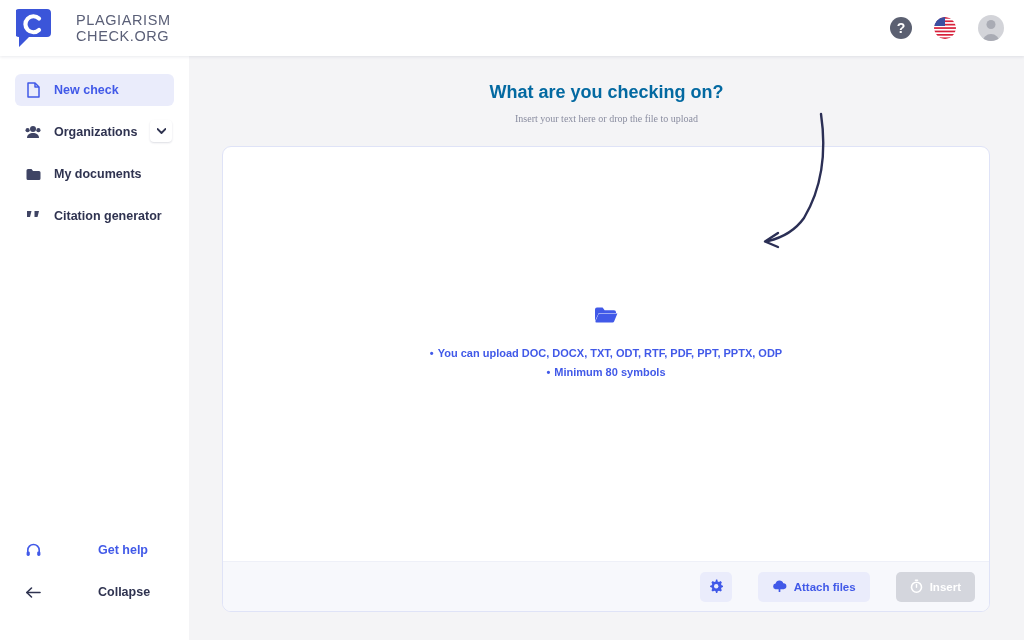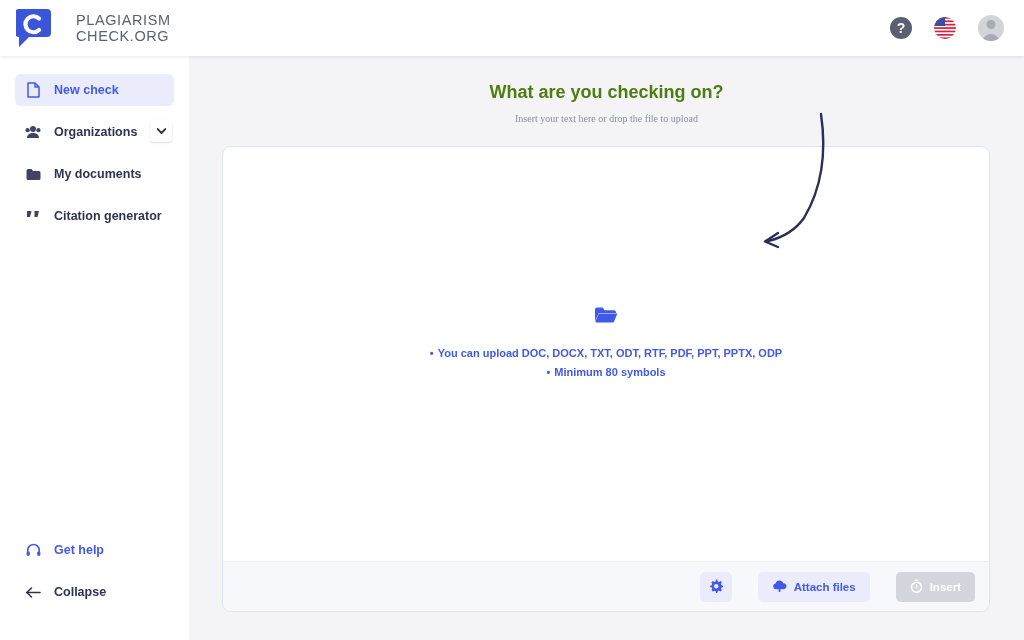--- a/index.html
+++ b/index.html
@@ -87,33 +87,33 @@
   .chev-btn {
     position: absolute; right: 2px; top: 4px;
     width: 22px; height: 22px; border-radius: 4px;
     background: #ffffff;
     box-shadow: 0 1px 2px rgba(40,45,80,0.16);
     display: flex; align-items: center; justify-content: center;
     cursor: pointer;
   }
 
   .nav-bottom { position: absolute; bottom: 22px; left: 0; width: 189px; }
-  .nav-bottom .nav-item { margin-bottom: 10px; }
+  .nav-bottom .nav-item { margin-bottom: 10px; gap: 44px; }
   .nav-bottom .nav-lbl.blue { color: #4159e8; }
 
   
   .main {
     position: absolute; top: 56px; left: 189px;
     width: 835px; height: 584px;
     background: #f4f4f6;
   }
   .page-title {
     text-align: center;
     font-size: 18px; font-weight: bold;
-    color: #4d7c0f;
+    color: #0369a1;
     margin-top: 26px;
   }
   .page-sub {
     text-align: center;
     font-size: 10px;
     color: #8a8da0;
     margin-top: 10px;
     font-family: Liberation Serif, serif;
   }
 

